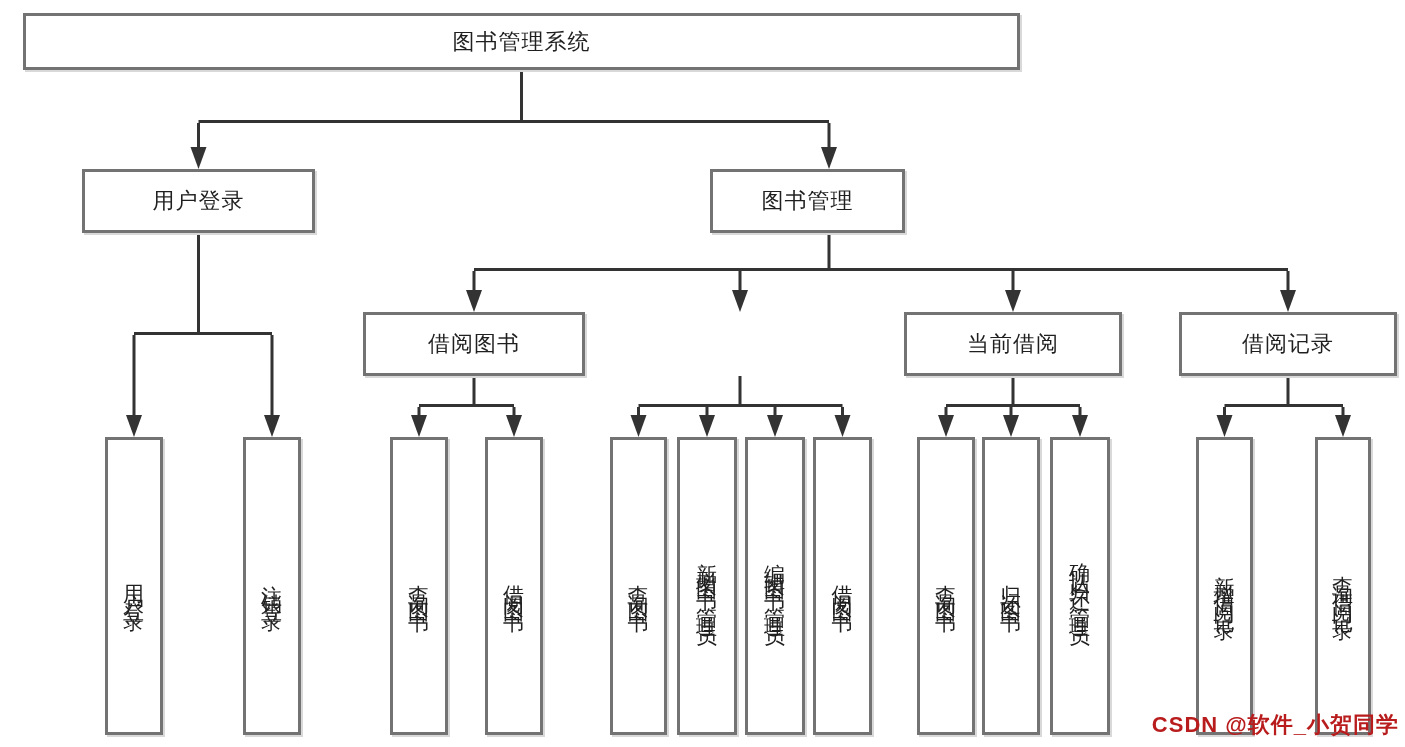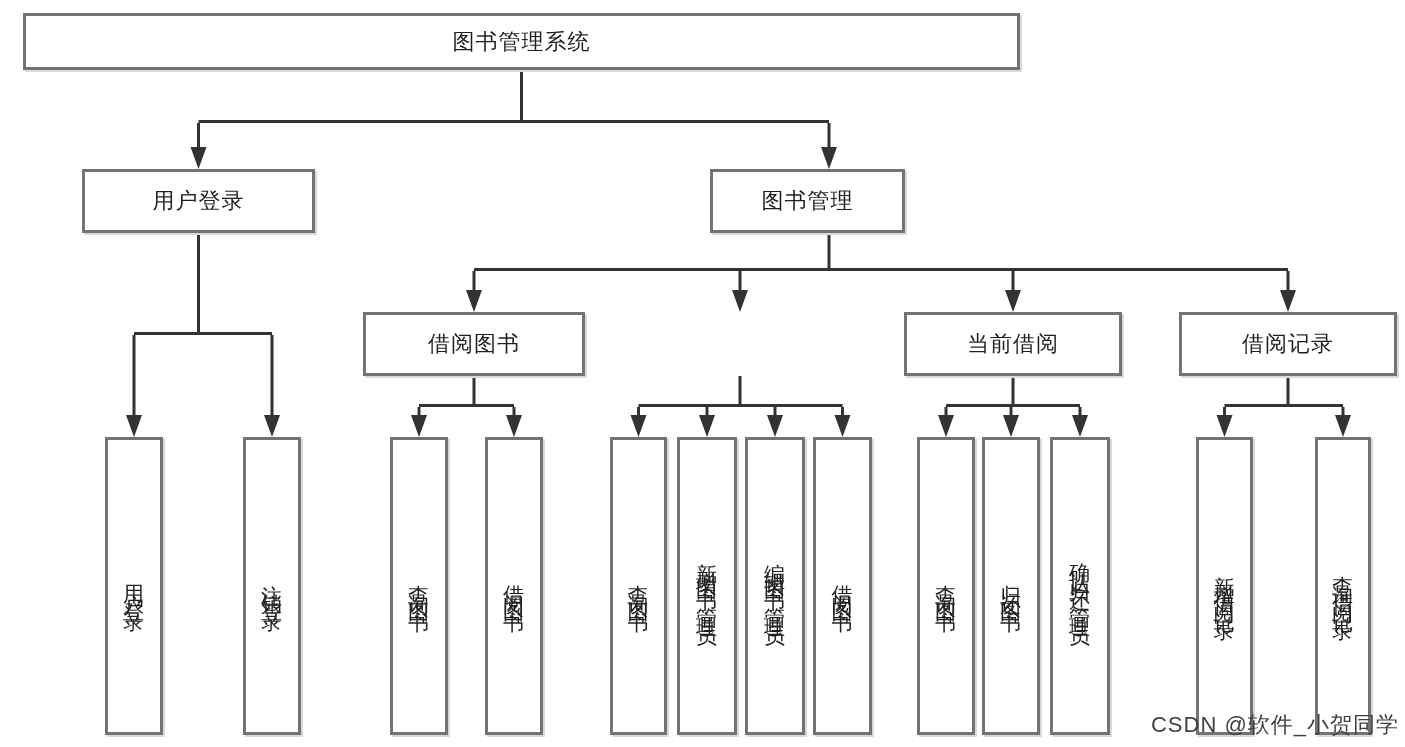--- a/index.html
+++ b/index.html
@@ -76,21 +76,21 @@
       <polygon points="638.5,437 630.5,415 646.5,415" fill="#333333"></polygon>
       <polygon points="707,437 699,415 715,415" fill="#333333"></polygon>
       <polygon points="775,437 767,415 783,415" fill="#333333"></polygon>
       <polygon points="842.5,437 834.5,415 850.5,415" fill="#333333"></polygon>
       <polygon points="946,437 938,415 954,415" fill="#333333"></polygon>
       <polygon points="1011,437 1003,415 1019,415" fill="#333333"></polygon>
       <polygon points="1080,437 1072,415 1088,415" fill="#333333"></polygon>
       <polygon points="1224.5,437 1216.5,415 1232.5,415" fill="#333333"></polygon>
       <polygon points="1343,437 1335,415 1351,415" fill="#333333"></polygon>
     </svg>
-  <div class="watermark" style="color: #404040;">CSDN @软件_小贺同学</div>
+  <div class="watermark" style="color: #b91c1c; font-weight: bold;">CSDN @软件_小贺同学</div>
 <div class="node h" style="left: 23px; top: 13px; width: 997px; height: 57px;">
       <span class="lbl">图书管理系统</span>
     </div>
     <div class="node h" style="left: 82px; top: 169px; width: 233px; height: 64px;">
       <span class="lbl">用户登录</span>
     </div>
     <div class="node h" style="left: 670px; top: 169px; width: 195px; height: 64px; margin-left: 40px;">
       <span class="lbl">图书管理</span>
     </div>
     <div class="node h" style="left: 363px; top: 312px; width: 222px; height: 64px;">

